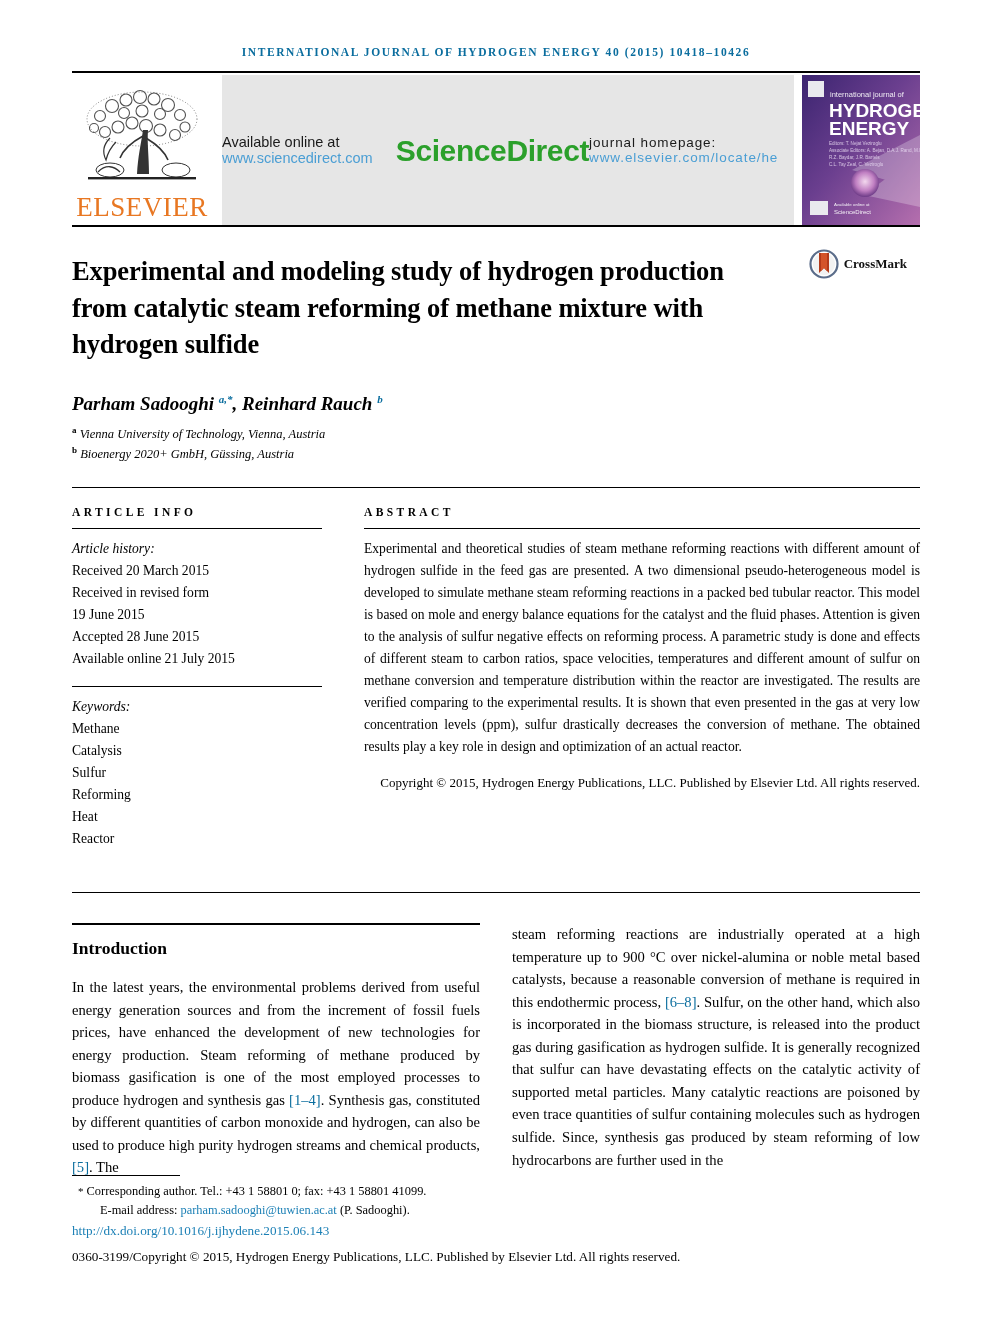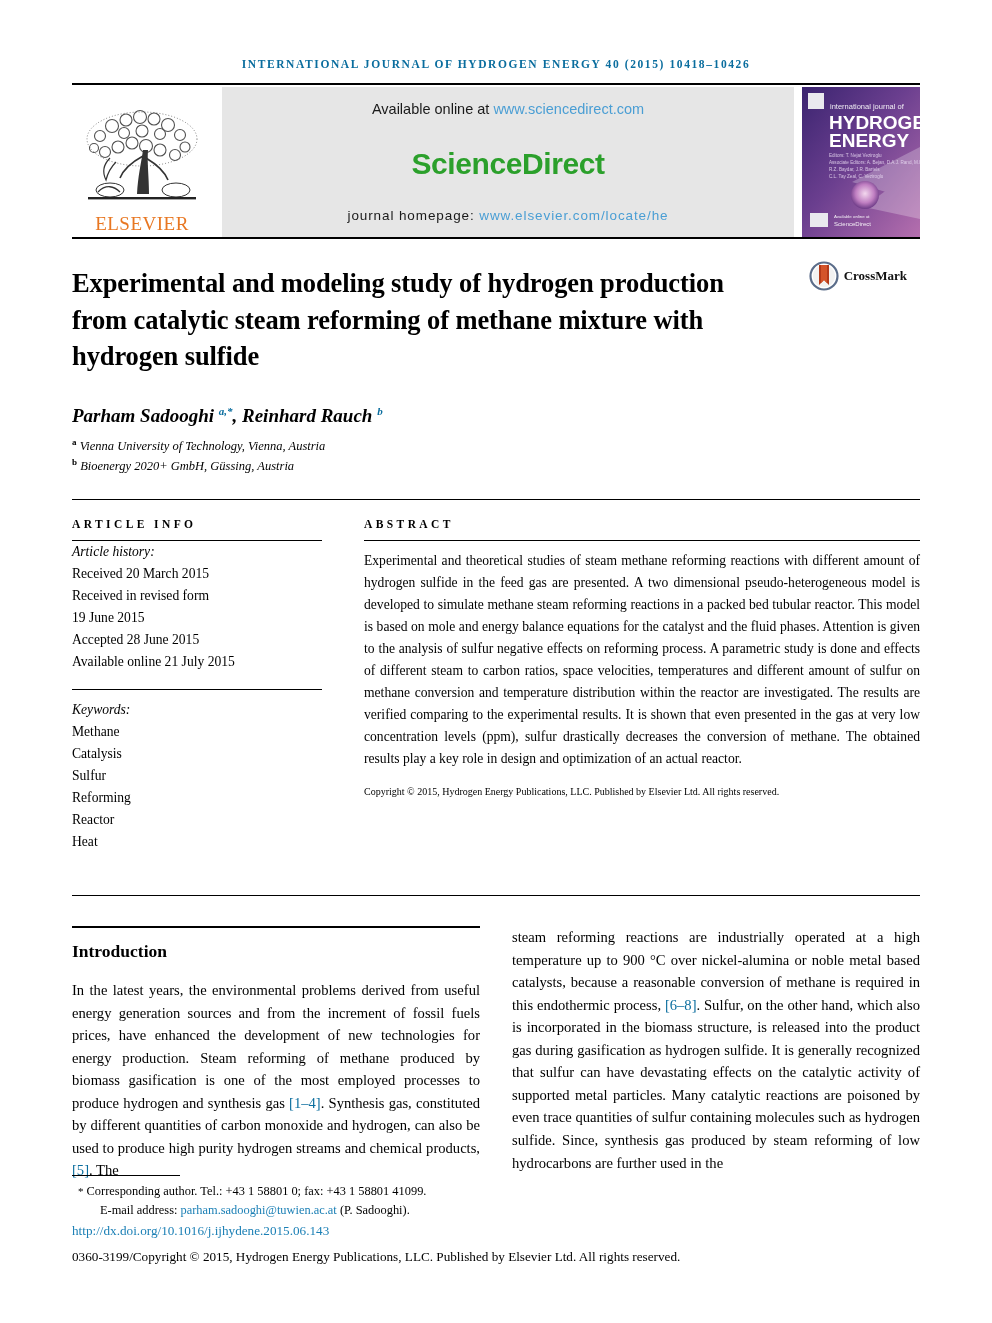--- a/index.html
+++ b/index.html
@@ -13,21 +13,21 @@
     font-family: "Liberation Serif", "DejaVu Serif", serif;
     color: #000000;
     position: relative;
     overflow: hidden;
   }
   .page {
     position: relative;
     width: 992px;
     height: 1323px;
     box-sizing: border-box;
-    padding: 12px 72px;
+    padding: 0 72px;
   }
 
   
   .runhead {
     text-align: center;
     color: #0a6d9e;
     font-size: 11.5px;
     font-weight: bold;
     letter-spacing: 1.6px;
     font-variant: small-caps;
@@ -52,31 +52,31 @@
     display: flex;
     flex-direction: column;
     align-items: center;
     justify-content: flex-end;
     padding-bottom: 4px;
   }
   .tree-svg { display:block; }
   .elsevier-word {
     font-family: "Liberation Serif", serif;
     color: #E87722;
-    font-size: 19px;
+    font-size: 27px;
     letter-spacing: 0.5px;
     line-height: 1;
     margin-top: 2px;
   }
   .sd-band {
     flex: 1 1 auto;
     background: #e6e6e6;
     margin: 0 8px 0 10px;
     display: flex;
-    flex-direction: column;
+    flex-direction: row;
     align-items: center;
     justify-content: space-between;
     padding: 14px 0 14px 0;
     box-sizing: border-box;
   }
   .sd-avail {
     font-family: "Liberation Sans", sans-serif;
     font-size: 14.5px;
     color: #1a1a1a;
   }
@@ -169,43 +169,44 @@
     font-weight: bold;
     letter-spacing: 3.4px;
     text-transform: uppercase;
   }
   .sec-rule { border-top: 1.5px solid #000; margin-top: 10px; }
 
   .info-body {
     font-family: "Liberation Serif", serif;
     font-size: 13.6px;
     line-height: 1.62;
+    margin-top: 9px;
   }
   .info-body .lead { font-style: italic; }
   .kw-rule { border-top: 1.2px solid #000; margin-top: 16px; }
   .kw-body {
     font-family: "Liberation Serif", serif;
     font-size: 13.6px;
     line-height: 1.62;
     margin-top: 9px;
   }
   .kw-body .lead { font-style: italic; }
 
   .abstract-body {
     font-family: "Liberation Serif", serif;
     font-size: 13.6px;
     line-height: 1.62;
     margin-top: 9px;
     text-align: justify;
   }
   .copyline {
     font-family: "Liberation Serif", serif;
-    font-size: 10px;
+    font-size: 13px;
     line-height: 1.62;
-    text-align: left;
+    text-align: right;
     margin-top: 12px;
   }
 
   .rule-below-abs { border-top: 1.5px solid #000; margin-top: 42px; }
 
   
   .body-row {
     display: flex;
     margin-top: 30px;
   }
@@ -399,22 +400,22 @@
         <div>Accepted 28 June 2015</div>
         <div>Available online 21 July 2015</div>
       </div>
       <div class="kw-rule"></div>
       <div class="kw-body">
         <div class="lead">Keywords:</div>
         <div>Methane</div>
         <div>Catalysis</div>
         <div>Sulfur</div>
         <div>Reforming</div>
+        <div>Heat</div>
         <div>Reactor</div>
-        <div>Heat</div>
       </div>
     </div>
 
     <div class="col-gap"></div>
 
     <div class="col-abs">
       <div class="sec-head">ABSTRACT</div>
       <div class="sec-rule"></div>
       <p class="abstract-body">Experimental and theoretical studies of steam methane reforming reactions with different amount of hydrogen sulfide in the feed gas are presented. A two dimensional pseudo-heterogeneous model is developed to simulate methane steam reforming reactions in a packed bed tubular reactor. This model is based on mole and energy balance equations for the catalyst and the fluid phases. Attention is given to the analysis of sulfur negative effects on reforming process. A parametric study is done and effects of different steam to carbon ratios, space velocities, temperatures and different amount of sulfur on methane conversion and temperature distribution within the reactor are investigated. The results are verified comparing to the experimental results. It is shown that even presented in the gas at very low concentration levels (ppm), sulfur drastically decreases the conversion of methane. The obtained results play a key role in design and optimization of an actual reactor.</p>
       <div class="copyline">Copyright © 2015, Hydrogen Energy Publications, LLC. Published by Elsevier Ltd. All rights reserved.</div>

